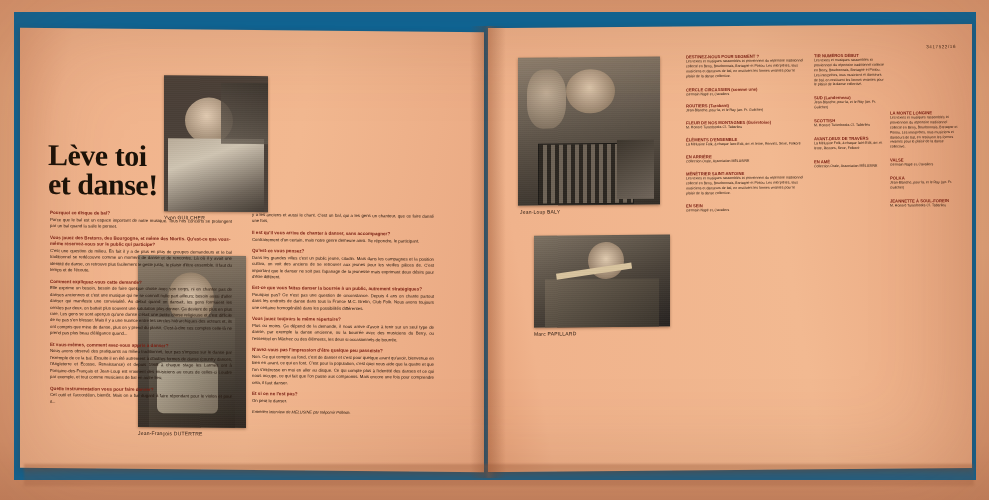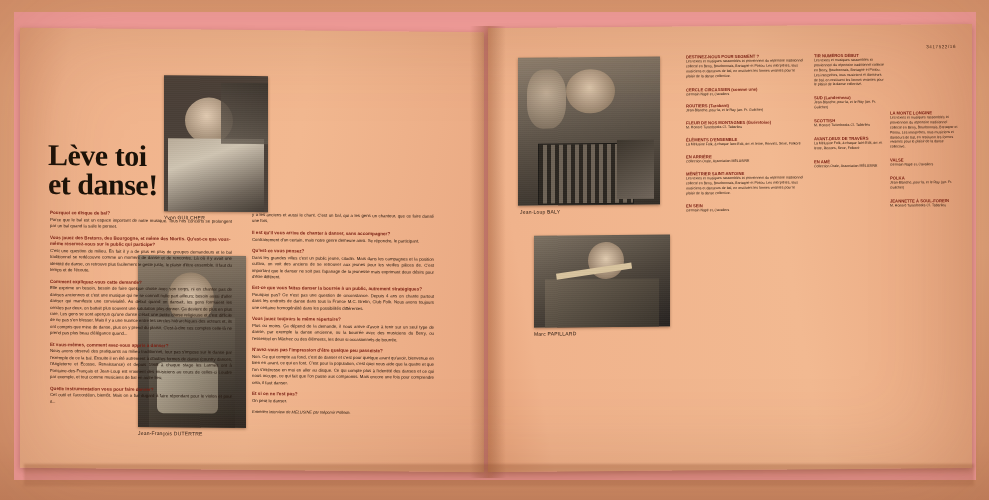--- a/index.html
+++ b/index.html
@@ -15,21 +15,21 @@
     background:
       radial-gradient(ellipse at 50% 50%, rgba(255,210,180,0.35) 0%, rgba(0,0,0,0) 62%),
       linear-gradient(180deg,#e3a078 0%, #e8a97f 18%, #e9ab82 50%, #dd9a73 88%, #cf8c67 100%);
   }
   .vig{position:absolute;inset:0;
     box-shadow:inset 0 0 90px 30px rgba(120,60,30,0.22);
     pointer-events:none;}
 
   
   .sleeve{position:absolute;left:14px;top:12px;width:962px;height:468px;
-    background:#fca5a5;}
+    background:#0369a1;}
   .page{position:absolute;top:0;background:#eeae88;overflow:hidden;}
 
   
   .page-left{left:6px;top:18px;width:464px;height:440px;
     transform:skewY(0.55deg);
     background:linear-gradient(100deg,#e6a47d 0%,#f0b38c 10%,#f2b890 55%,#e9a882 100%);
     box-shadow:0 2px 6px rgba(90,40,20,0.35);}
   
   .page-right{left:474px;top:14px;width:484px;height:444px;
     transform:skewY(-0.5deg);

